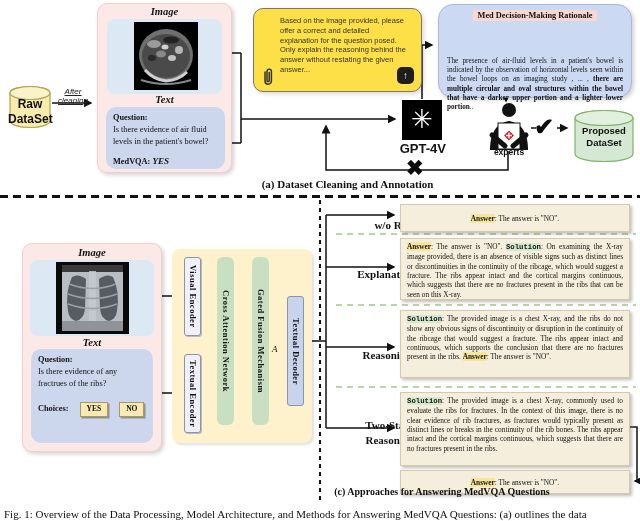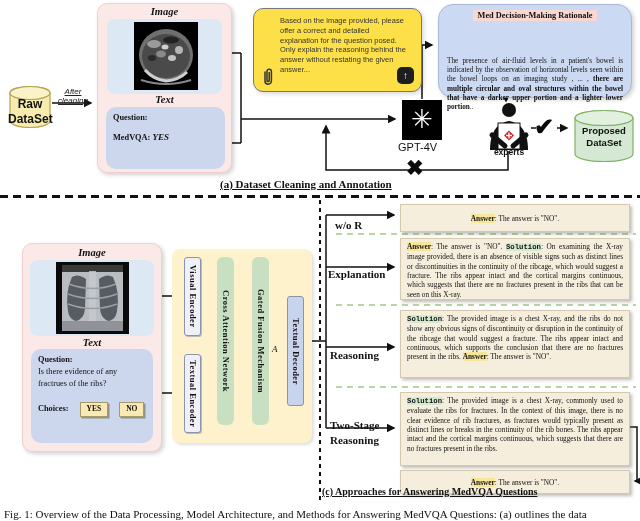--- a/index.html
+++ b/index.html
@@ -33,40 +33,40 @@
   .prompttext{position:absolute;left:26px;top:7px;width:128px;
               font-family:"Liberation Sans",sans-serif;font-size:7.5px;line-height:1.3;color:#333;}
   .clip{position:absolute;left:6px;bottom:5px;}
   .sendbtn{position:absolute;right:7px;bottom:7px;width:17px;height:17px;background:#1e1e1e;
            border-radius:5px;color:#fff;font-family:"Liberation Sans",sans-serif;font-size:10px;
            font-weight:bold;display:flex;align-items:center;justify-content:center;}
 
   
   .gptbox{position:absolute;left:402px;top:100px;width:40px;height:40px;background:#000;
           display:flex;align-items:center;justify-content:center;color:#fff;font-size:26px;line-height:1;}
-  .gptlabel{position:absolute;left:398px;top:141px;width:48px;text-align:left;
-            font-family:"Liberation Sans",sans-serif;font-weight:normal;font-size:11px;}
+  .gptlabel{position:absolute;left:398px;top:141px;width:48px;text-align:right;
+            font-family:"Liberation Sans",sans-serif;font-weight:bold;font-size:13px;}
   .medbox{position:absolute;left:438px;top:4px;width:194px;height:94px;background:var(--rationale-blue);
           border:1px solid #aab8d8;border-radius:15px;box-shadow:2px 2px 4px rgba(0,0,0,.18);
           box-sizing:border-box;padding:5px 8px;}
   .medtitle{display:block;margin:0 auto 3px auto;width:max-content;background:var(--rationale-title-pink);
             padding:1px 5px;font-weight:bold;font-size:8.3px;}
   .medtext{font-size:7.2px;line-height:1.28;text-align:justify;margin-top:36px;}
 
   
   .cyltext{position:absolute;text-align:center;font-family:"Liberation Sans",sans-serif;font-weight:bold;}
   .aftclean{position:absolute;left:49px;top:87px;width:48px;text-align:center;font-style:italic;
             font-family:"Liberation Sans",sans-serif;font-size:8px;color:#222;text-decoration:underline;}
 
   .expertslabel{position:absolute;left:485px;top:147px;width:48px;text-align:center;
                 font-family:"Liberation Sans",sans-serif;font-weight:bold;font-size:8.5px;}
   .checkmark{position:absolute;left:534px;top:113px;font-size:24px;font-weight:bold;color:#0a0a0a;}
   .crossmark{position:absolute;left:406px;top:156px;font-size:21px;font-weight:bold;color:#0a0a0a;}
 
-  .cap{position:absolute;font-weight:bold;text-decoration:underline;}
+  .cap{position:absolute;font-weight:bold;text-align:center;}
 
   
   .modelbg{position:absolute;left:172px;top:249px;width:140px;height:194px;
            background:var(--model-bg-yellow);border-radius:8px;box-shadow:2px 2px 3px rgba(0,0,0,.12);}
   .vmod{position:absolute;writing-mode:vertical-rl;text-orientation:mixed;
         display:flex;align-items:center;justify-content:center;font-weight:bold;font-size:8.5px;
         letter-spacing:.5px;border-radius:3px;box-sizing:border-box;}
   .enc{background:#f0f1f8;border:1px solid #8b93ad;box-shadow:1px 1px 0 #bbb;}
   .grn{background:var(--module-green);border-radius:6px;}
   .dec{background:var(--decoder-blue);border:1px solid #8b93ad;}
@@ -77,21 +77,21 @@
              font-size:7.5px;margin-left:9px;}
 
   
   .ansbox{position:absolute;left:400px;width:230px;background:var(--answer-box-beige);
           border:1px solid #d4c8ae;box-shadow:2px 2px 3px rgba(120,110,90,.45);
           box-sizing:border-box;font-size:7.3px;line-height:1.28;padding:3px 6px;
           text-align:justify;overflow:hidden;}
   .ctr{text-align:center;}
   .hlA{background:var(--answer-highlight-yellow);font-weight:bold;}
   .hlS{background:var(--solution-highlight-green);font-weight:bold;font-family:Liberation Mono, monospace;}
-  .alabel{position:absolute;font-weight:bold;font-size:11px;text-align:left;}
+  .alabel{position:absolute;font-weight:bold;font-size:11px;text-align:center;margin-left:24px;}
 
   .figcap{position:absolute;left:4px;top:508px;width:720px;font-size:11px;white-space:nowrap;}
 </style>
 </head>
 <body>
 
 <div class="canvas">
 
   <svg class="wires" viewBox="0 0 640 521">
     <defs>
@@ -159,20 +159,21 @@
       <ellipse cx="27" cy="32" rx="5" ry="3.5" fill="#8a8a8a"></ellipse>
       <ellipse cx="38" cy="36" rx="4" ry="3" fill="#c2c2c2"></ellipse>
       <ellipse cx="18" cy="36" rx="4" ry="3" fill="#2a2a2a"></ellipse>
       <ellipse cx="31" cy="25" rx="3.5" ry="2.5" fill="#d0d0d0"></ellipse>
       <path d="M11,48 q9,10 21,11 q13,-1 21,-9" stroke="#cfcfcf" stroke-width="3" fill="none"></path>
       <path d="M7,58 q25,8 50,0" stroke="#888" stroke-width="2" fill="none"></path>
     </svg>
     <div class="ptitle" style="left:0;top:90px;width:133px;">Text</div>
     <div class="txtpanel" style="left:8px;top:103px;width:119px;height:62px;">
       <span class="qlabel">Question:</span><br>
+      <span>Is there evidence of air fluid levels in the patient's bowel?</span>
       <div class="ansrow">
         <span class="qlabel">MedVQA:</span>
         <span class="yesit">YES</span>
       </div>
     </div>
   </div>
 
   <div class="promptbox">
     <div class="prompttext">Based on the image provided, please offer a correct and detailed explanation for the question posed. Only explain the reasoning behind the answer without restating the given answer...</div>
     <svg class="clip" width="16" height="20">

